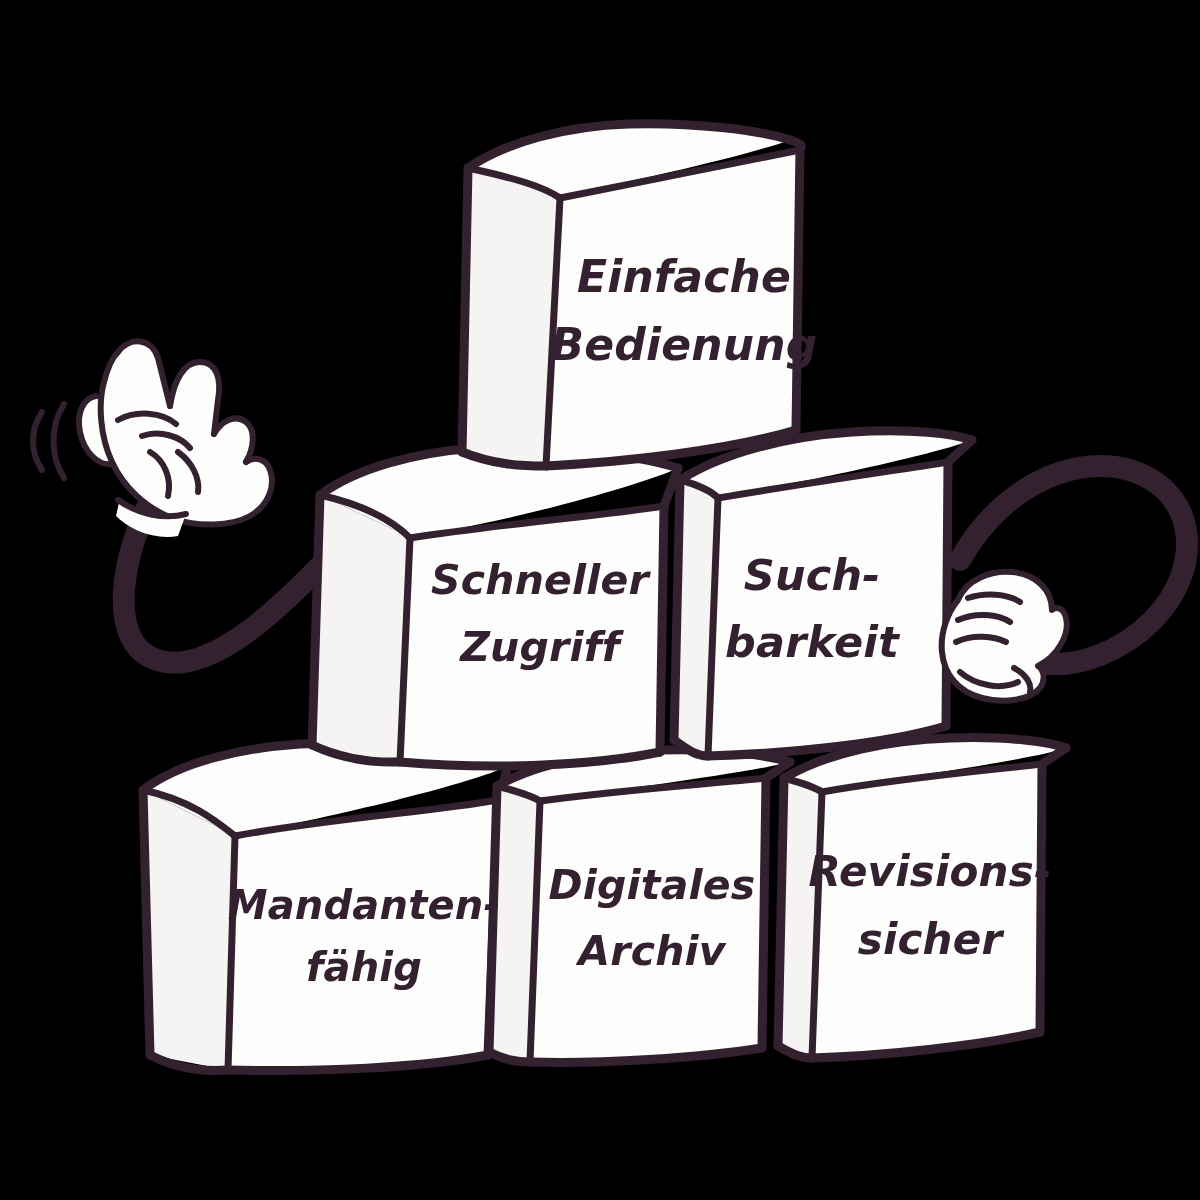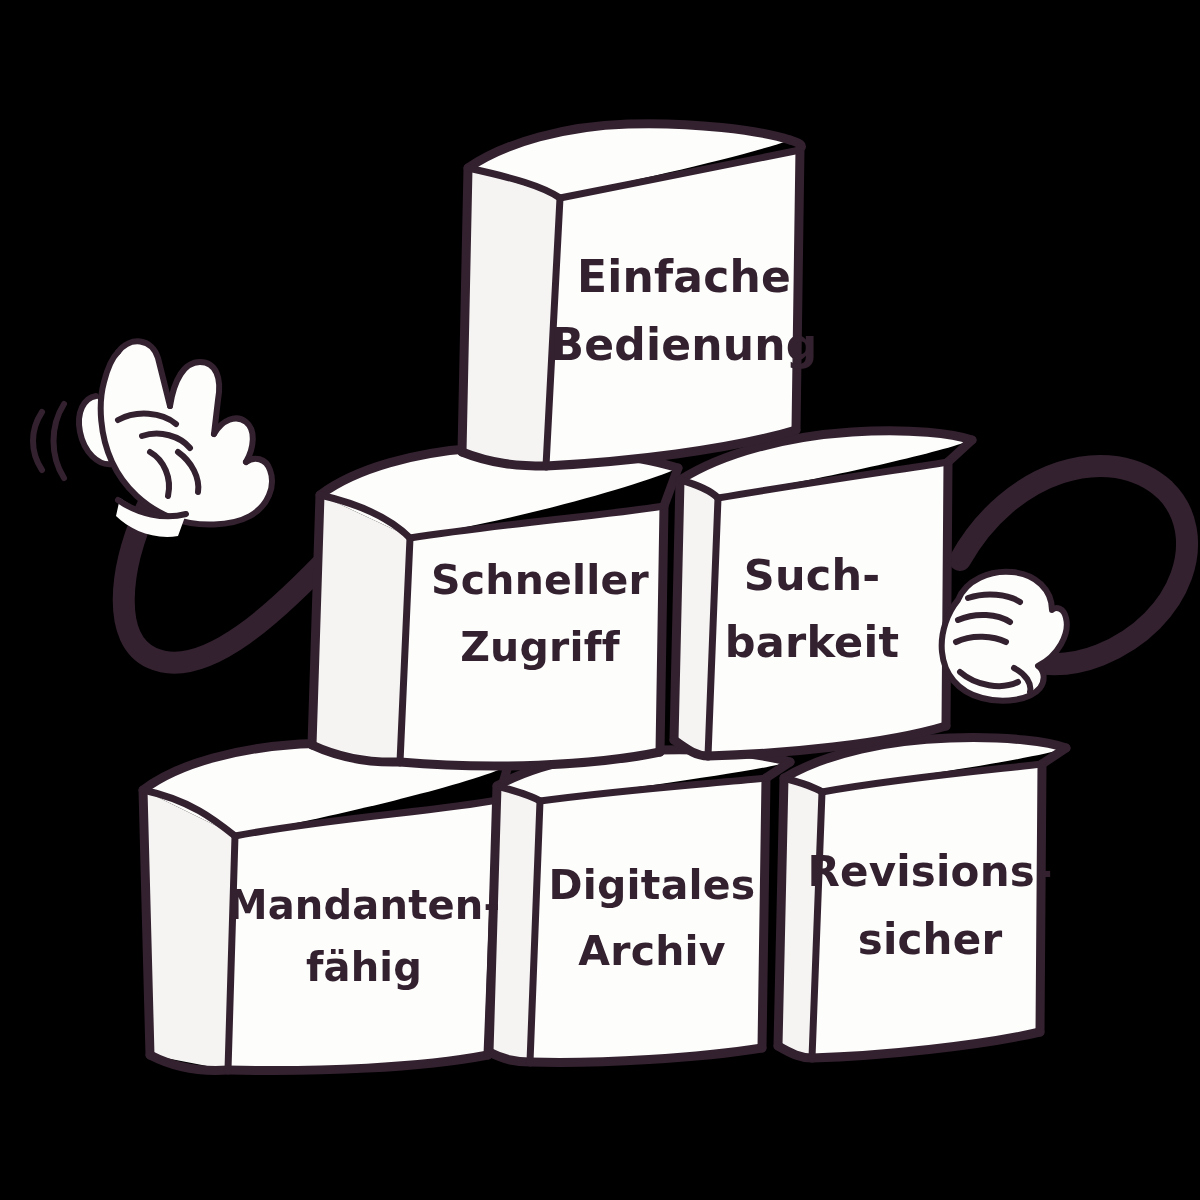--- a/index.html
+++ b/index.html
@@ -1,21 +1,21 @@
 <!DOCTYPE html>
 <html><head>
 <meta charset="utf-8">
 <title>Block Stack Illustration</title>
 <style>
   html,body{margin:0;padding:0;background:#000;}
   body{
     width:1200px;height:1200px;overflow:hidden;
     font-family:"DejaVu Sans","Liberation Sans",sans-serif;
   }
-  #stage{position:relative;width:1200px;height:956px;background:#000;}
+  #stage{position:relative;width:1200px;height:956px;background:#000;font-style:italic;}
   #stage svg{display:block;width:1200px;height:1200px;}
   .blk-label{
     font-family:"DejaVu Sans","Liberation Sans",sans-serif;
     font-weight:700;
     fill:#33212F;
     text-anchor:middle;
     dominant-baseline:middle;
     letter-spacing:0.2px;
   }
 </style>

